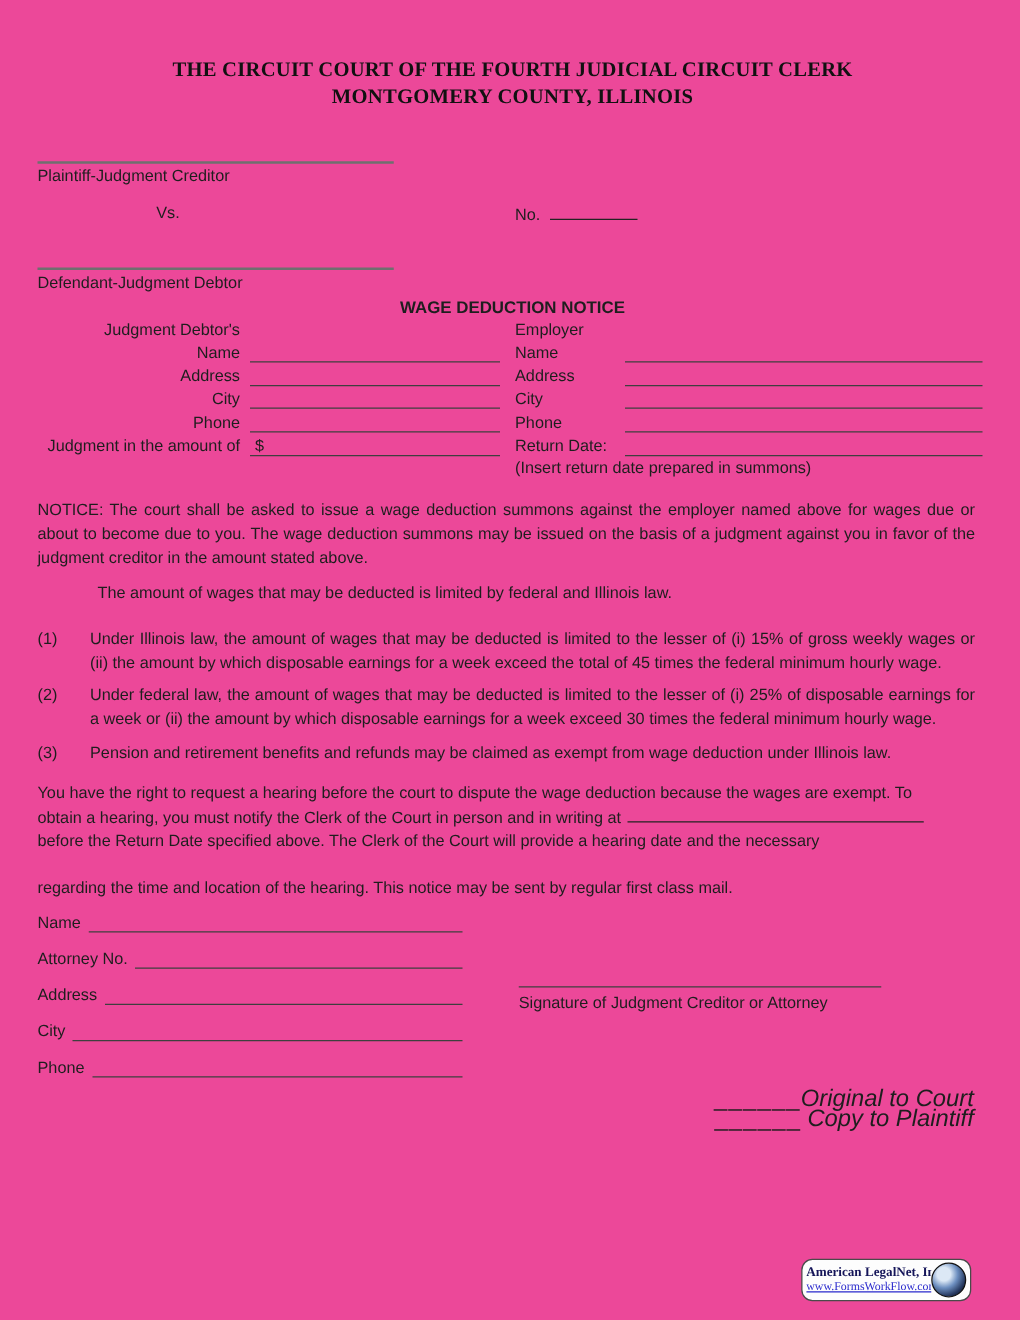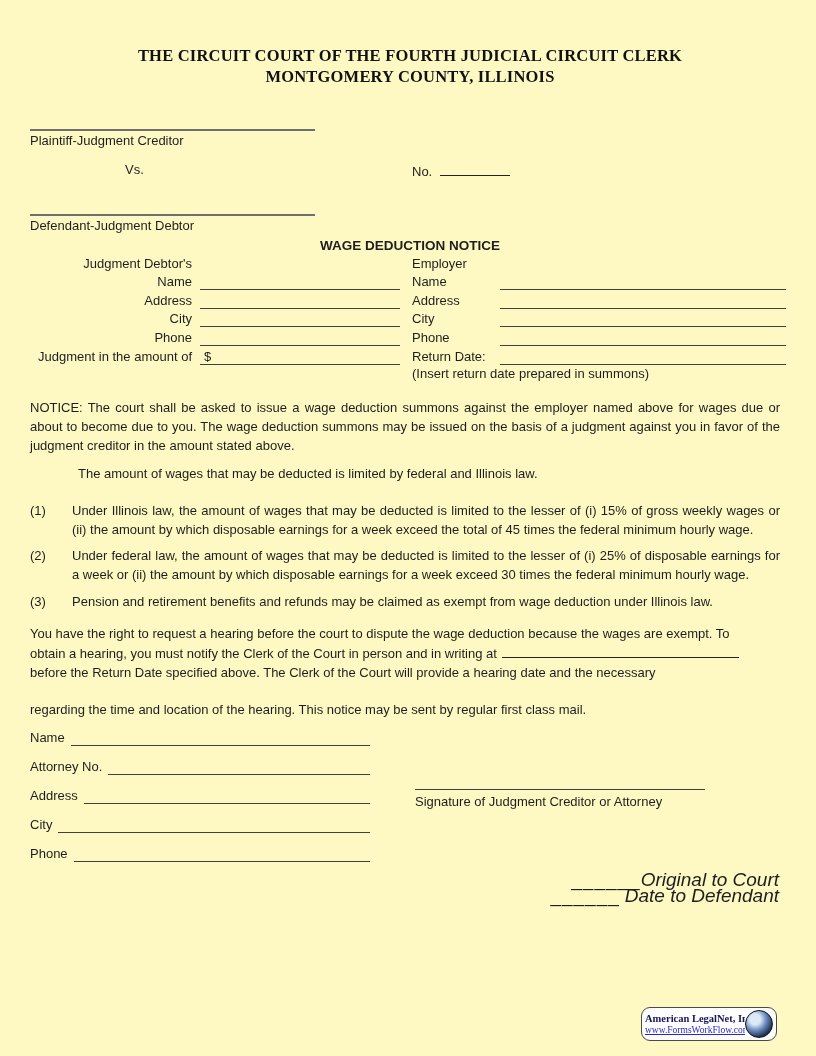--- a/index.html
+++ b/index.html
@@ -1,16 +1,16 @@
 <!DOCTYPE html>
 <html><head>
 <meta charset="utf-8">
 <style>
   html,body{margin:0;padding:0;background:#fff;}
-  .page{position:relative;width:816px;height:1056px;background:#fef9c3;overflow:hidden;
+  .page{position:relative;width:816px;height:1056px;background:#ec4899;overflow:hidden;
         font-family:"Liberation Sans",sans-serif;font-size:13px;color:#1e1e1e;}
   .content{position:absolute;left:30px;top:0;width:760px;}
   
   .title{margin-top:45px;text-align:center;font-family:"Liberation Serif",serif;
          font-weight:bold;font-size:16.5px;line-height:21px;color:#111;letter-spacing:.2px;}
   
   .cap-line{width:285px;border-bottom:2px solid #6f6f6f;height:0;margin-top:42px;}
   .cap-line.second{margin-top:33px;}
   .cap-label{height:19px;line-height:19px;}
   .vs-row{position:relative;height:19px;margin-top:12px;text-align:center;}
@@ -195,21 +195,21 @@
         </div>
 
       <div class="sig">
         <div class="sig-line"></div>
         <div class="sig-cap">Signature of Judgment Creditor or Attorney</div>
       </div>
     </div>
 
     <div class="dist">
       <div><span class="dblank">______</span><span class="ital">Original to Court</span></div>
-      <div><span class="dblank sp">______</span><span class="ital">Date to Defendant</span></div>
+      <div><span class="dblank sp">______</span><span class="ital">Copy to Plaintiff</span></div>
     </div>
 
   </div>
 
   <div class="logo">
     <div class="logo-text">
       <div class="logo-co">American LegalNet, Inc.</div>
       <a class="logo-url">www.FormsWorkFlow.com</a>
     </div>
     <div class="logo-globe"></div>

